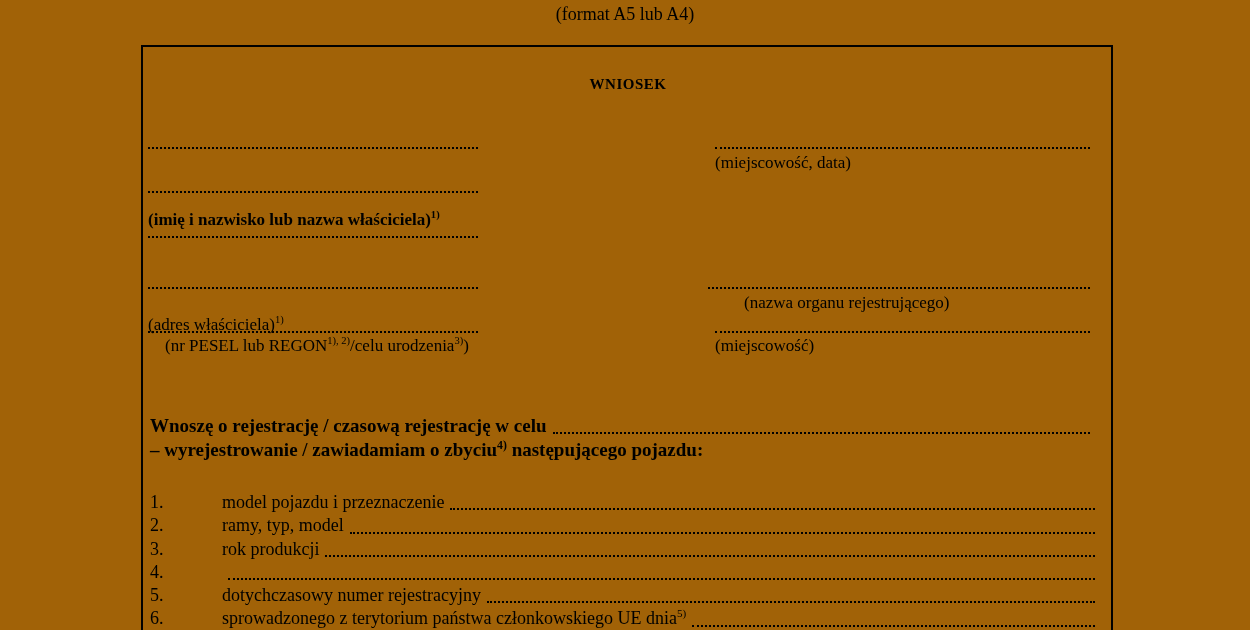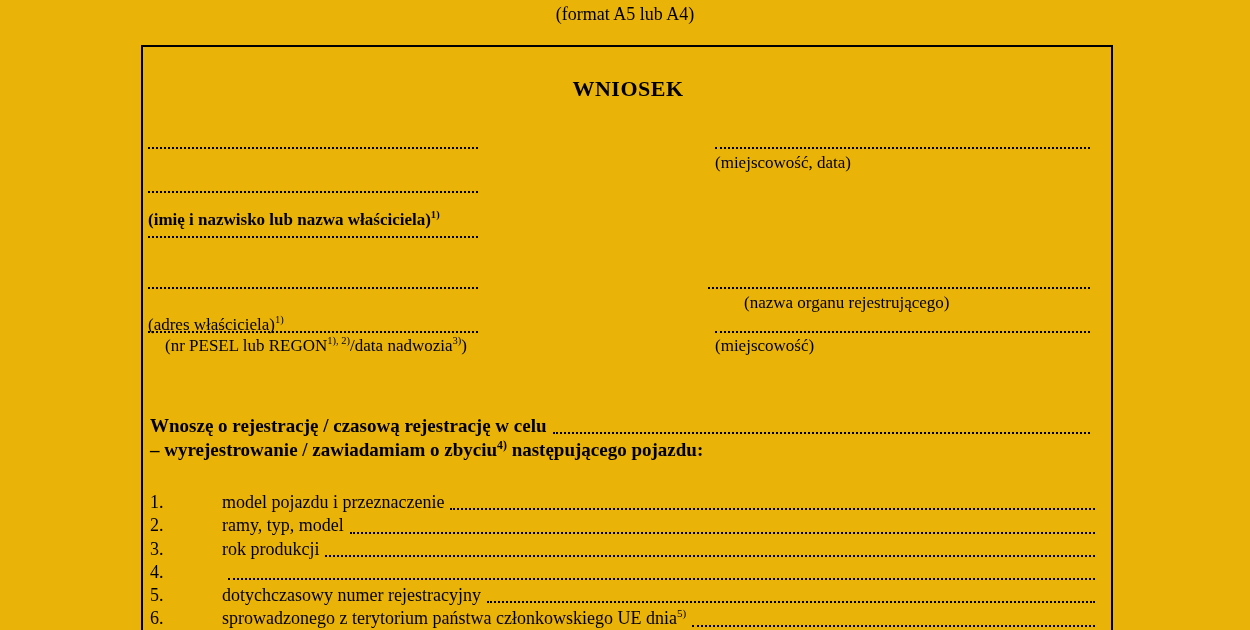--- a/index.html
+++ b/index.html
@@ -1,20 +1,20 @@
 <!DOCTYPE html>
 <html><head>
 <meta charset="utf-8">
 <style>
   html, body { margin: 0; padding: 0; background: #fff; }
   #canvas {
     position: relative;
     width: 1250px;
     height: 630px;
-    background: #eab308;
+    background: #a16207;
     overflow: hidden;
     font-family: "Liberation Serif", serif;
     color: #000;
   }
   .format-note {
     position: absolute;
     top: 3px; left: 0; width: 100%;
     text-align: center;
     font-size: 18px;
     line-height: 22px;
@@ -25,21 +25,21 @@
     width: 972px; height: 600px;
     border: 2px solid #000;
     border-bottom: none;
     box-sizing: border-box;
   }
   .form-title {
     position: absolute;
     left: 141px; top: 76px; width: 974px;
     text-align: center;
     font-weight: bold;
-    font-size: 22px;
+    font-size: 15px;
     letter-spacing: 0.5px;
   }
   .dotline {
     position: absolute;
     height: 0;
     border-bottom: 2.6px dotted #000;
   }
   .flabel {
     position: absolute;
     font-size: 17px;
@@ -92,21 +92,21 @@
   <div class="flabel" style="left:148px; top:212px; width:330px;font-weight:bold;"><span>(imię i nazwisko lub nazwa właściciela)</span><sup>1)</sup></div>
 
   <div class="dotline" style="left:148px; top:236px; width:330px;"></div>
 
   <div class="dotline" style="left:148px; top:287px; width:330px;"></div>
   <div class="flabel" style="left:148px; top:295px; width:330px;margin-top:22px;"><span>(adres właściciela)</span><sup>1)</sup></div>
   <div class="dotline" style="left:708px; top:287px; width:382px;"></div>
   <div class="flabel" style="left:744px; top:295px; width:375px;">(nazwa organu rejestrującego)</div>
 
   <div class="dotline" style="left:148px; top:331px; width:330px;"></div>
-  <div class="flabel" style="left:165px; top:338px; width:380px;"><span>(nr PESEL lub REGON</span><sup>1), 2)</sup><span>/data nadwozia</span><sup>3)</sup><span>)</span></div>
+  <div class="flabel" style="left:165px; top:338px; width:380px;"><span>(nr PESEL lub REGON</span><sup>1), 2)</sup><span>/celu urodzenia</span><sup>3)</sup><span>)</span></div>
   <div class="dotline" style="left:715px; top:331px; width:375px;"></div>
   <div class="flabel" style="left:715px; top:338px; width:375px;">(miejscowość)</div>
 
   <div class="request">
     <div class="flexline">
       <span class="ntext">Wnoszę o rejestrację / czasową rejestrację w celu</span>
       <span class="leader"></span>
     </div>
     <div><span>– wyrejestrowanie / zawiadamiam o zbyciu</span><sup>4)</sup><span> następującego pojazdu:</span></div>
   </div>

